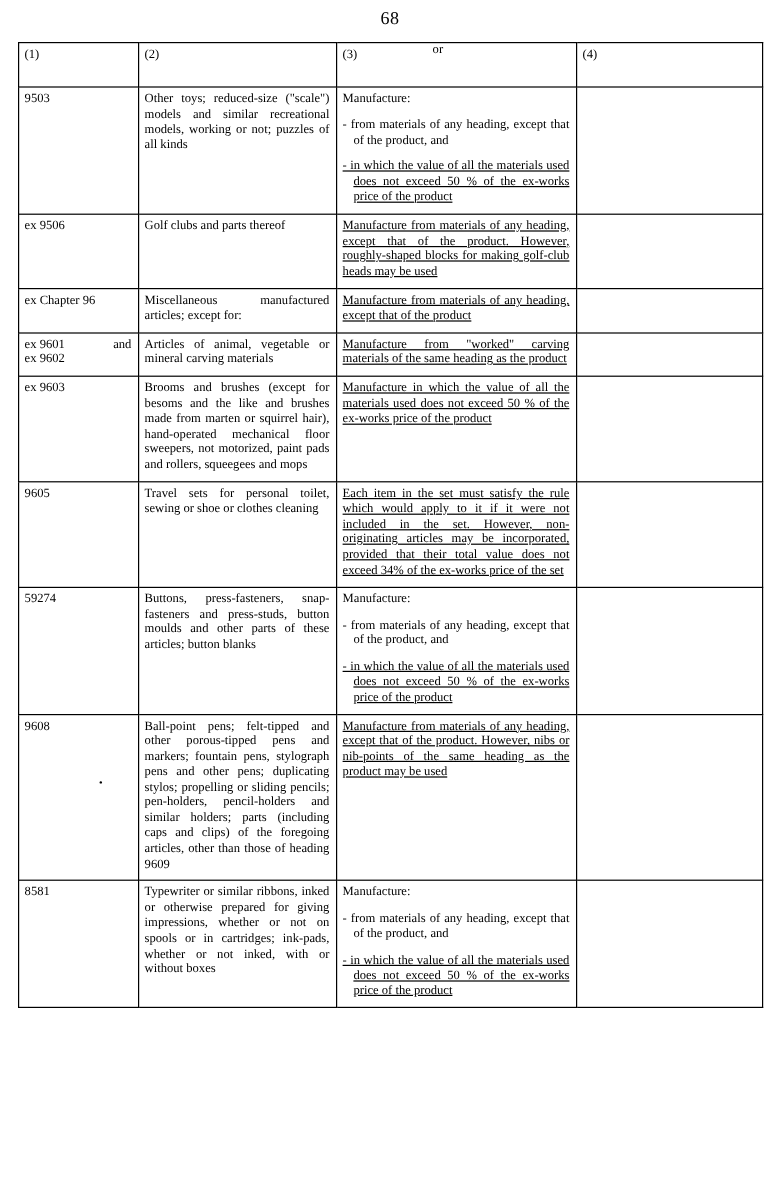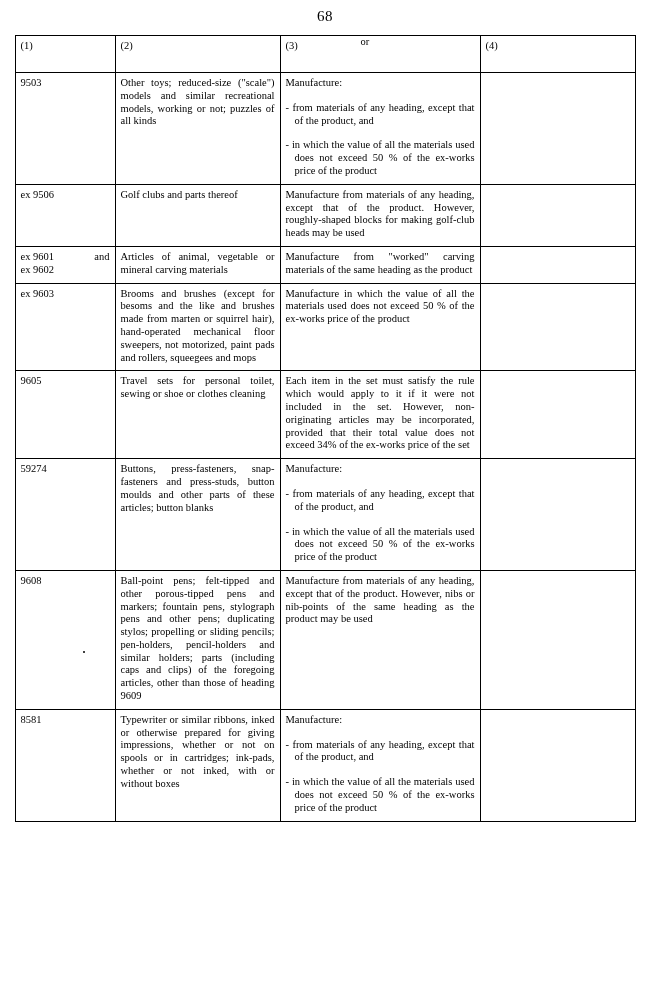--- a/index.html
+++ b/index.html
@@ -60,28 +60,30 @@
   .hdr-3 .or {
     position: absolute;
     left: 80px;
     top: 0;
   }
   p.para {
     margin: 0 0 9px 0;
   }
   p.para:last-child {
     margin-bottom: 0;
+    text-decoration: underline;
   }
   p.dash {
-    margin: 12px 0 9px 0;
+    margin: 0 0 9px 0;
     padding-left: 9px;
     text-indent: -9px;
   }
   p.dash:last-child {
     margin-bottom: 0;
+    text-decoration: underline;
   }
   .stray-dot {
     position: absolute;
     left: 83px;
     top: 651px;
     width: 2px;
     height: 2px;
     background: #000;
     border-radius: 50%;
   }
@@ -128,20 +130,28 @@
 
       <tr>
         <td>ex 9506</td>
         <td>Golf clubs and parts thereof</td>
         <td>
           <p class="para">Manufacture from materials of any heading, except that of the product. However, roughly-shaped blocks for making golf-club heads may be used</p>
         </td>
         <td></td>
       </tr>
 
+      <tr>
+        <td>ex Chapter 96</td>
+        <td>Miscellaneous manufactured articles; except for:</td>
+        <td>
+          <p class="para">Manufacture from materials of any heading, except that of the product</p>
+        </td>
+        <td></td>
+      </tr>
 
       <tr>
         <td>
           <div class="and-row">
             <span>ex 9601</span>
             <span>and</span>
           </div>
           <div>ex 9602</div>
         </td>
         <td>Articles of animal, vegetable or mineral carving materials</td>

